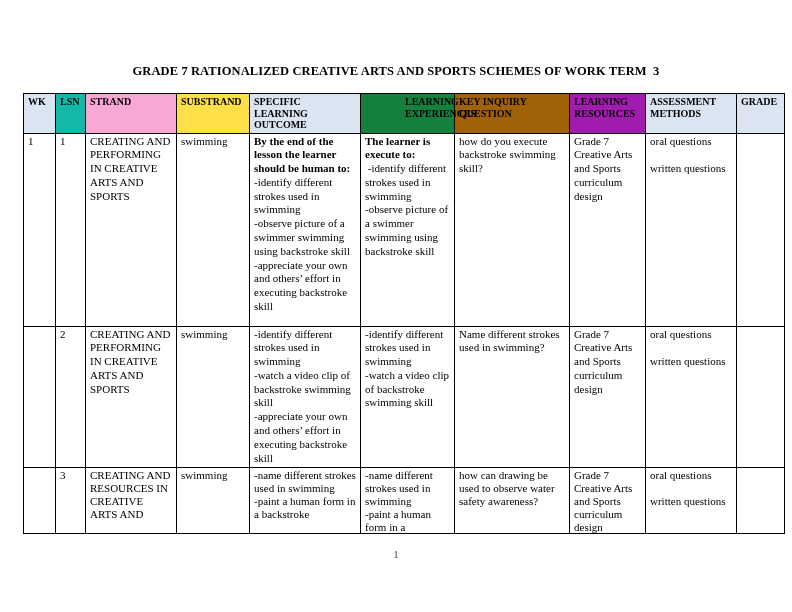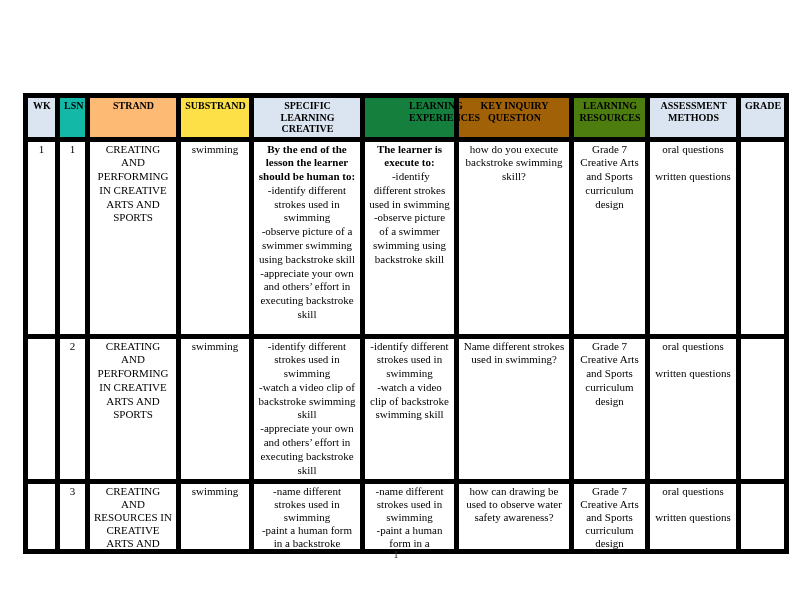--- a/index.html
+++ b/index.html
@@ -2,38 +2,39 @@
 <html><head>
 <meta charset="utf-8">
 <style>
   html,body{margin:0;padding:0;background:#fff;}
   .page{position:relative;width:792px;height:612px;background:#ffffff;overflow:hidden;
         font-family:"Liberation Serif","DejaVu Serif",serif;color:#000;}
   .doc-title{position:absolute;top:64px;left:0;width:792px;text-align:center;
              font-size:12.5px;font-weight:bold;white-space:pre;letter-spacing:.1px;}
   table.sow{position:absolute;top:93px;left:23px;width:761px;border-collapse:collapse;
             table-layout:fixed;}
-  table.sow th, table.sow td{border:5px solid #000000;vertical-align:top;padding:0;
-            font-weight:normal;text-align:center;}
+  table.sow th, table.sow td{border:1px solid #000000;vertical-align:top;padding:0;
+            font-weight:normal;text-align:left;}
   th .cell{font-size:10px;line-height:11.5px;font-weight:bold;padding:2px 3px 2px 4px;
            min-height:29px;white-space:pre-wrap;}
   td .cell{font-size:11px;line-height:13.8px;padding:1px 4px;white-space:pre-wrap;
            word-wrap:break-word;}
   tr.r1 td .cell{min-height:190px;}
   tr.r2 td .cell{min-height:138px;}
   tr.r3 td .cell{height:63px;line-height:13px;overflow:hidden;}
   .page-num{position:absolute;top:549px;left:0;width:792px;text-align:center;
             font-size:10px;color:#333;}
   b{font-weight:bold;}
 </style>
 </head>
 <body>
 
 <div class="page">
 
+  <div class="doc-title">GRADE 7 RATIONALIZED CREATIVE ARTS AND SPORTS SCHEMES OF WORK TERM  3</div>
 
   <table class="sow">
     <colgroup>
       <col style="width:32px">
         <col style="width:30px">
         <col style="width:91px">
       <col style="width:73px">
         <col style="width:111px">
         <col style="width:94px">
       <col style="width:115px">
@@ -42,36 +43,36 @@
       <col style="width:48px">
     </colgroup>
     <thead>
       <tr>
         <th style="background: rgb(219, 229, 241);">
             <div class="cell">WK</div>
           </th>
         <th style="background: #14b8a6;">
             <div class="cell">LSN</div>
           </th>
-        <th style="background: #fdba74;">
+        <th style="background: #f9a8d4;">
             <div class="cell">STRAND</div>
           </th>
         <th style="background: #fde047;">
             <div class="cell">SUBSTRAND</div>
           </th>
         <th style="background: rgb(219, 229, 241);">
-            <div class="cell">SPECIFIC LEARNING CREATIVE</div>
+            <div class="cell">SPECIFIC LEARNING OUTCOME</div>
           </th>
         <th style="background: #15803d; padding-left: 40px;">
             <div class="cell">LEARNING EXPERIENCES</div>
           </th>
         <th style="background: #a16207;">
             <div class="cell">KEY INQUIRY QUESTION</div>
           </th>
-        <th style="background: #4d7c0f; margin-top: 13px;">
+        <th style="background: #a21caf; margin-top: 13px;">
             <div class="cell">LEARNING RESOURCES</div>
           </th>
         <th style="background: rgb(219, 229, 241); margin-top: 12px;">
             <div class="cell">ASSESSMENT METHODS</div>
           </th>
         <th style="background: rgb(219, 229, 241);">
             <div class="cell">GRADE</div>
           </th>
       </tr>
     </thead>

